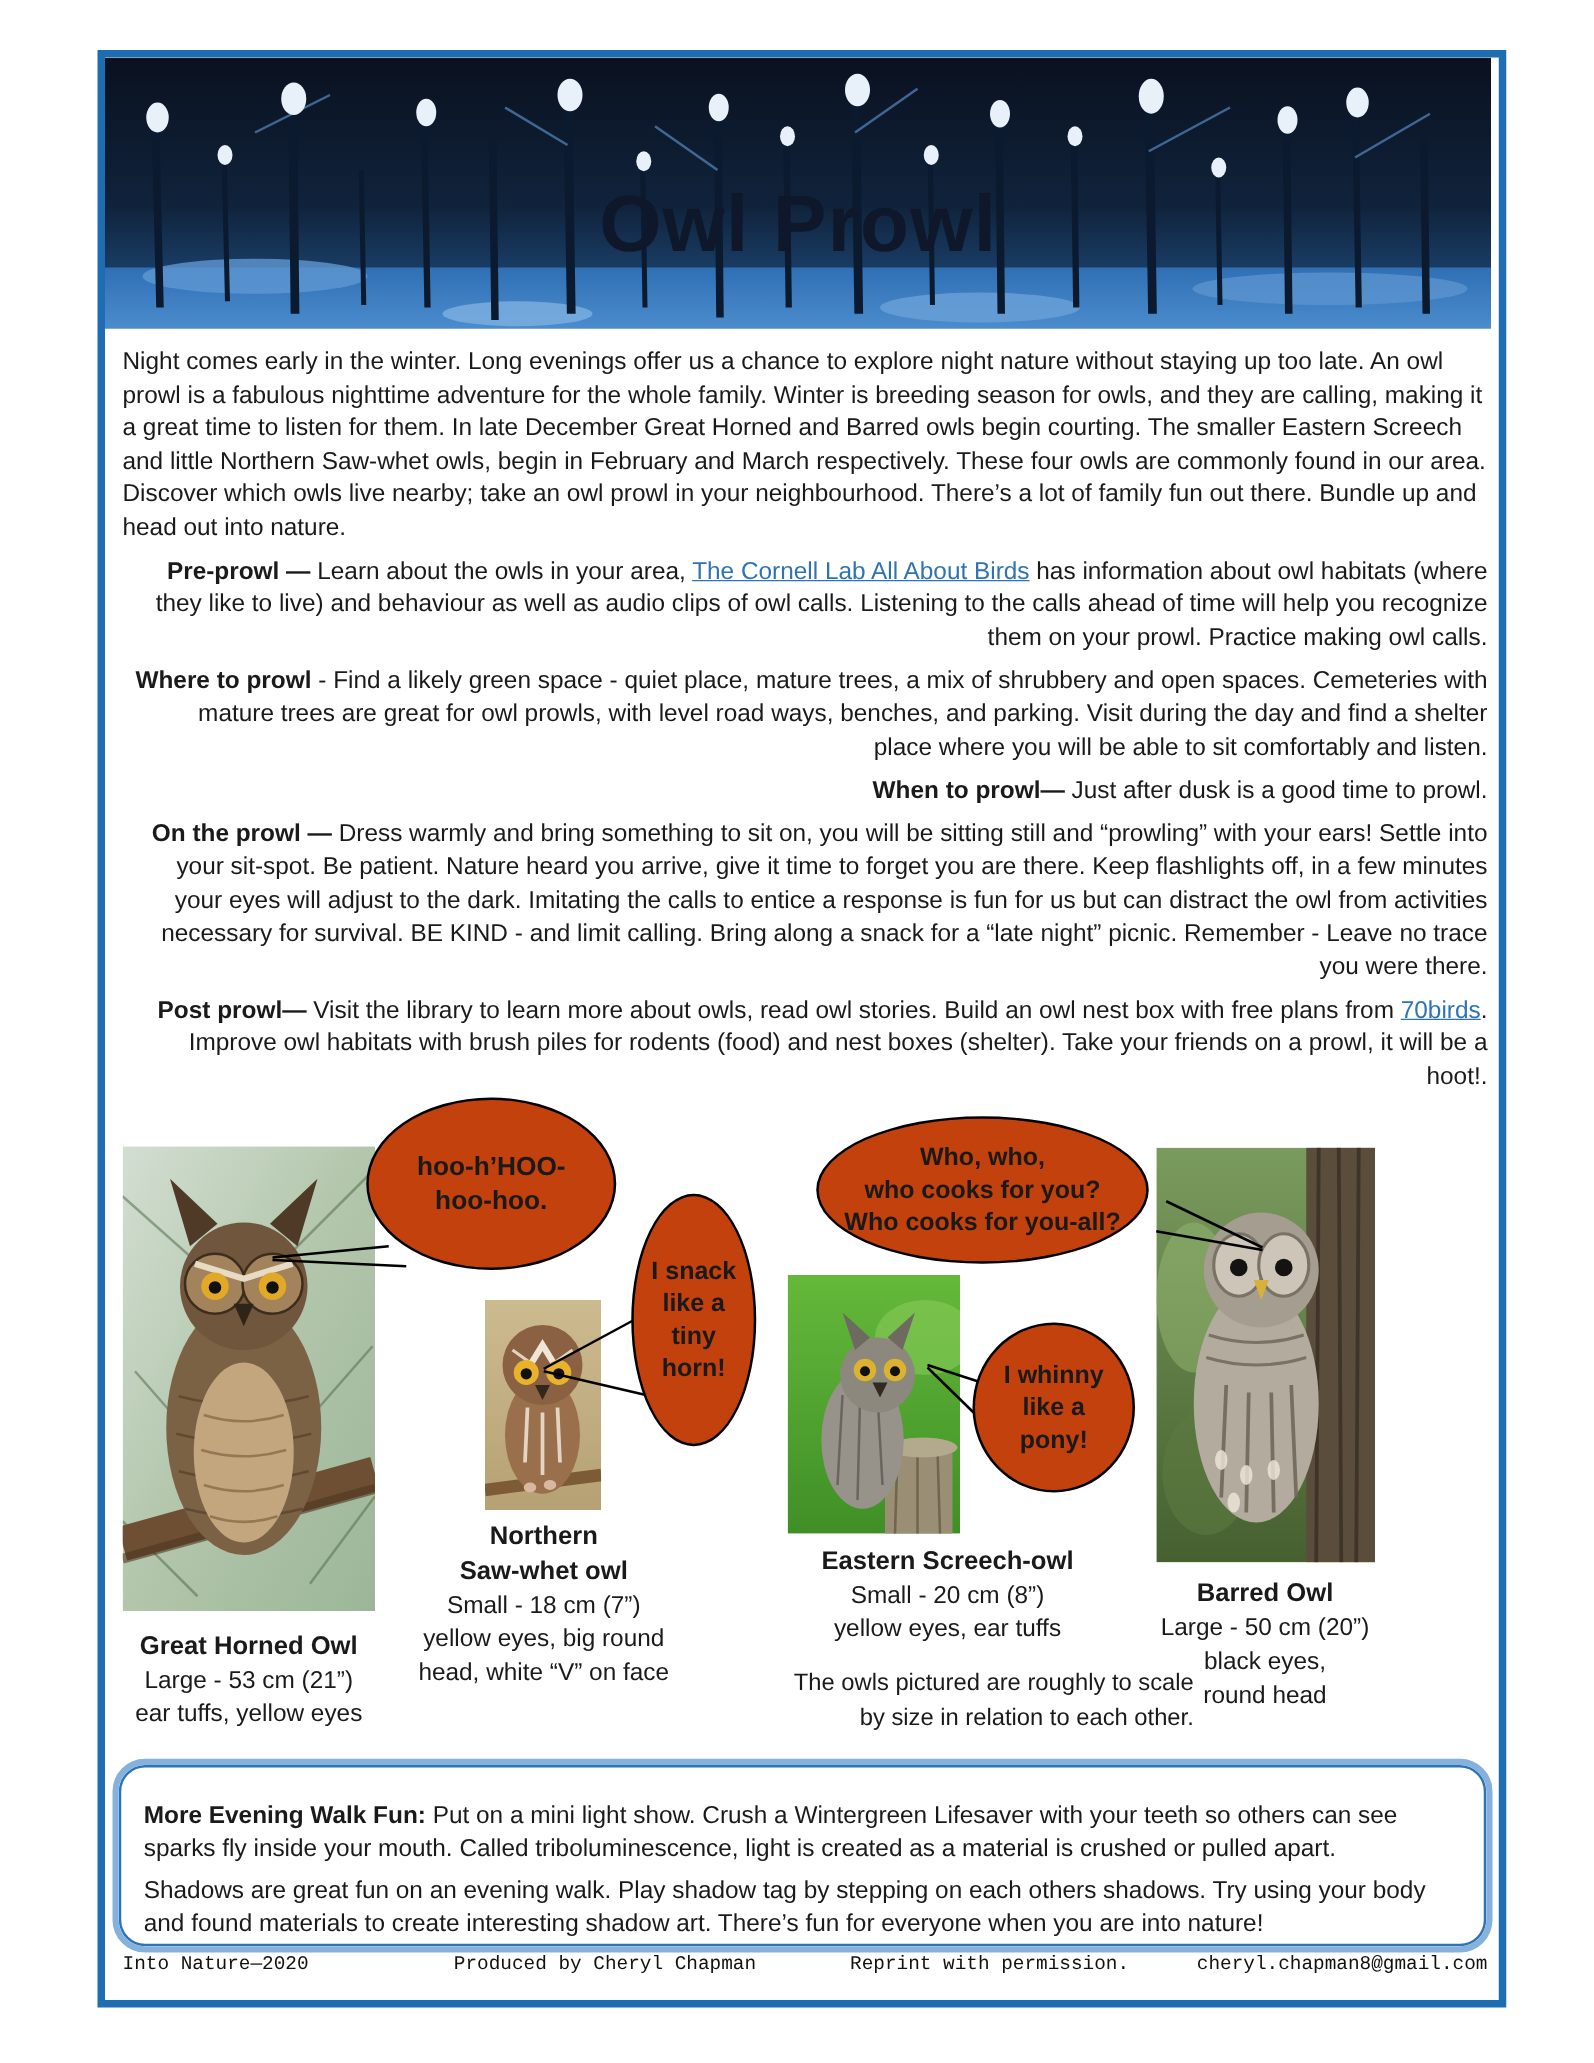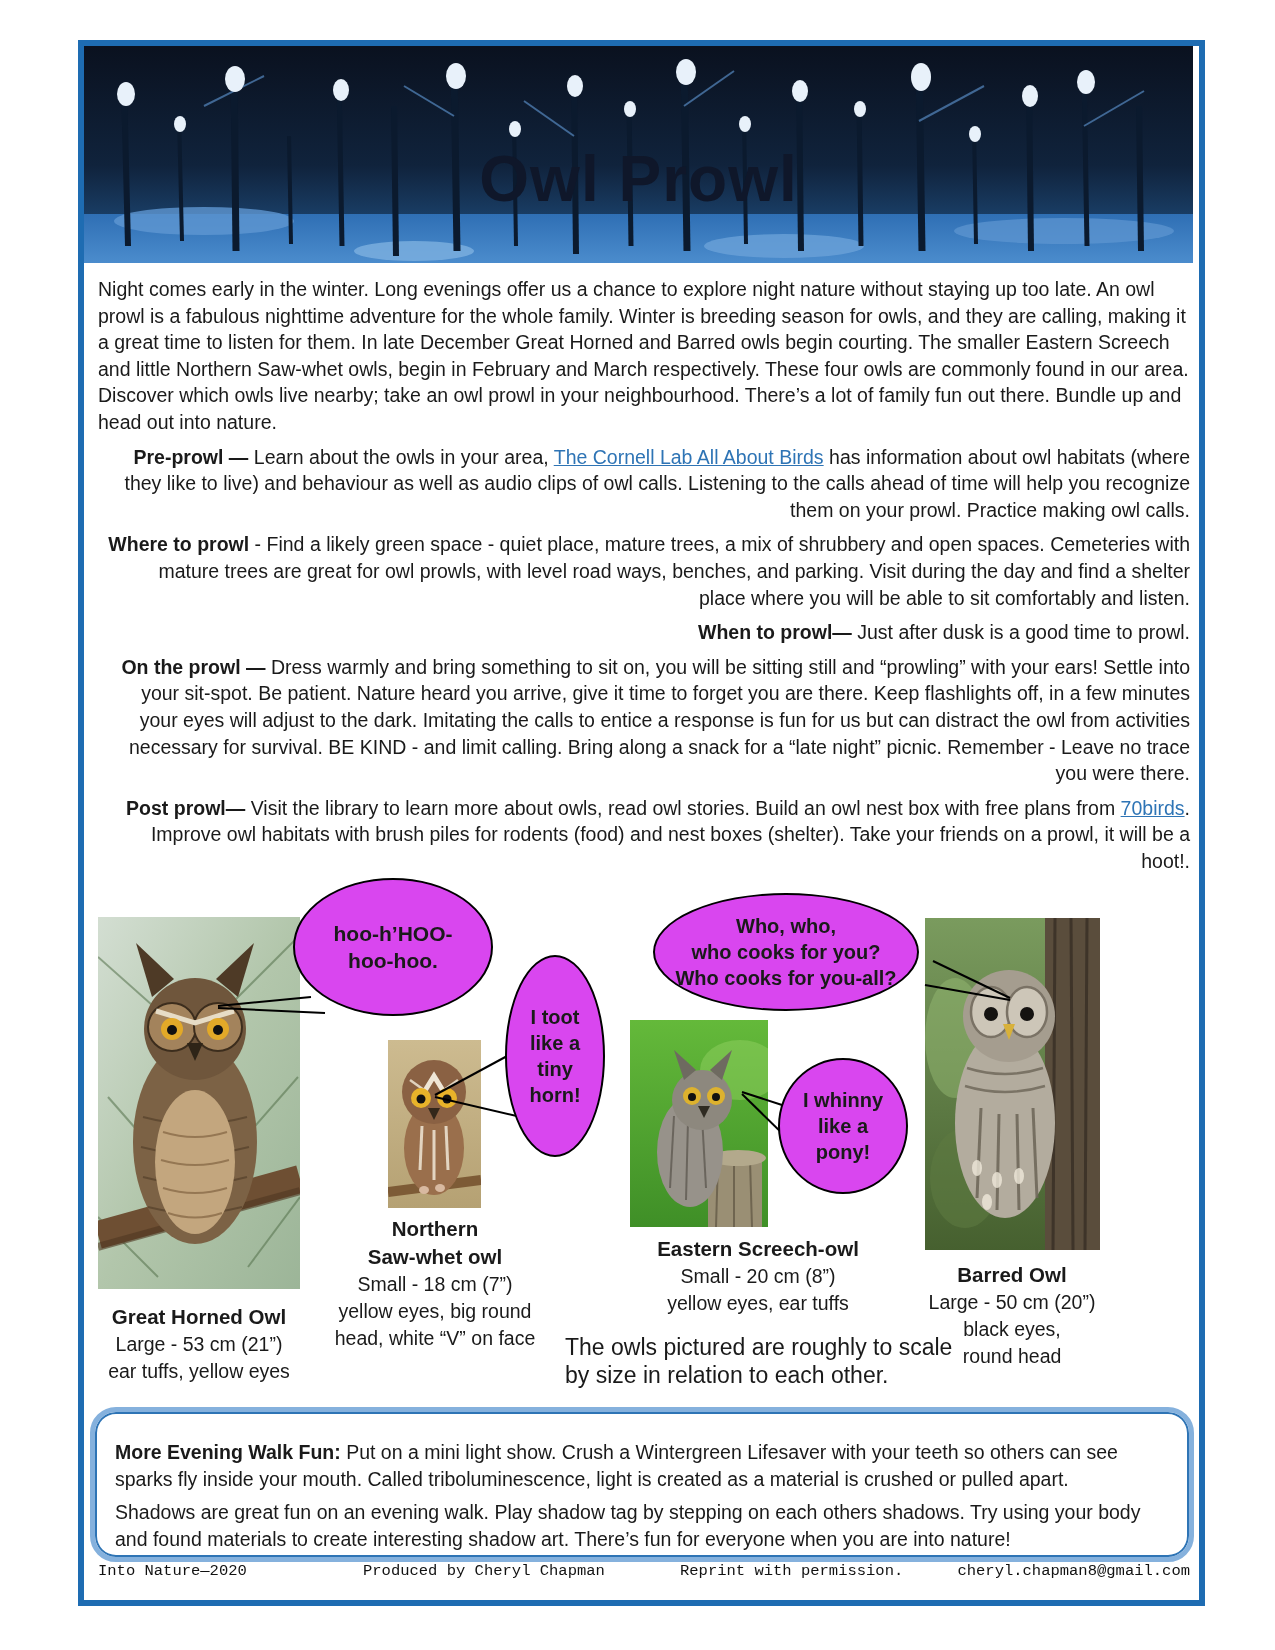--- a/index.html
+++ b/index.html
@@ -18,25 +18,25 @@
   .bodytext p{margin:0 0 8px 0;}
   .hang{padding-left:22px;text-indent:-22px;text-align:right;}
   .plabel{font-weight:bold;}
   a.doclink{color:#2E74B5;text-decoration:underline;cursor:pointer;}
   
   .figs{position:absolute;left:85px;top:865px;width:1110px;height:515px;}
   .photo{position:absolute;overflow:hidden;}
   .photo svg{display:block;}
   .caption{position:absolute;text-align:center;font-size:19.5px;line-height:27px;}
   .caption .cname{font-weight:bold;font-size:20.5px;line-height:28px;}
-  .bubble{position:absolute;background:#d946ef;border:2px solid #000;border-radius:50%;
+  .bubble{position:absolute;background:#c2410c;border:2px solid #000;border-radius:50%;
           display:flex;flex-direction:column;align-items:center;justify-content:center;
           text-align:center;font-weight:bold;z-index:3;}
   .tails{position:absolute;left:0;top:0;z-index:2;pointer-events:none;}
-  .scalenote{position:absolute;text-align:left;font-size:23px;line-height:28px;}
+  .scalenote{position:absolute;text-align:right;font-size:19px;line-height:28px;}
   
   .funbox{position:absolute;left:90px;top:1407px;width:1054px;height:100px;
           border:5px solid #85B1DD;box-shadow:inset 0 0 0 2px #2E74B5;
           border-radius:26px;padding:27px 20px 18px 20px;
           font-size:19.5px;line-height:26.5px;background:#ffffff;}
   .funbox p{margin:0 0 7px 0;}
   
   .footer{position:absolute;left:98px;top:1562px;width:1092px;height:24px;
           font-size:15.5px;color:#111;font-family:Liberation Mono, monospace;}
   .footer span{position:absolute;top:0;white-space:nowrap;}
@@ -238,21 +238,21 @@
     </div>
     <div class="caption" style="left:238px;top:350px;width:224px;text-align:center;">
       <div class="cname">Northern</div>
       <div class="cname">Saw-whet owl</div>
       <div>Small - 18 cm (7”)</div>
       <div>yellow eyes, big round</div>
       <div>head, white “V” on face</div>
     </div>
 
     <div class="bubble" style="left:420px;top:90px;width:96px;height:198px;font-size:20px;line-height:26px;">
-      <div>I toot</div>
+      <div>I snack</div>
       <div>like a</div>
       <div>tiny</div>
       <div>horn!</div>
     </div>
 
     <div class="photo" style="left:545px;top:155px;width:138px;height:207px;">
       <svg width="138" height="207" viewBox="0 0 138 207" preserveAspectRatio="none">
         <defs>
             <linearGradient id="scbg" x1="0" y1="0" x2="0" y2="1">
           <stop offset="0" stop-color="#64b93a"></stop>

